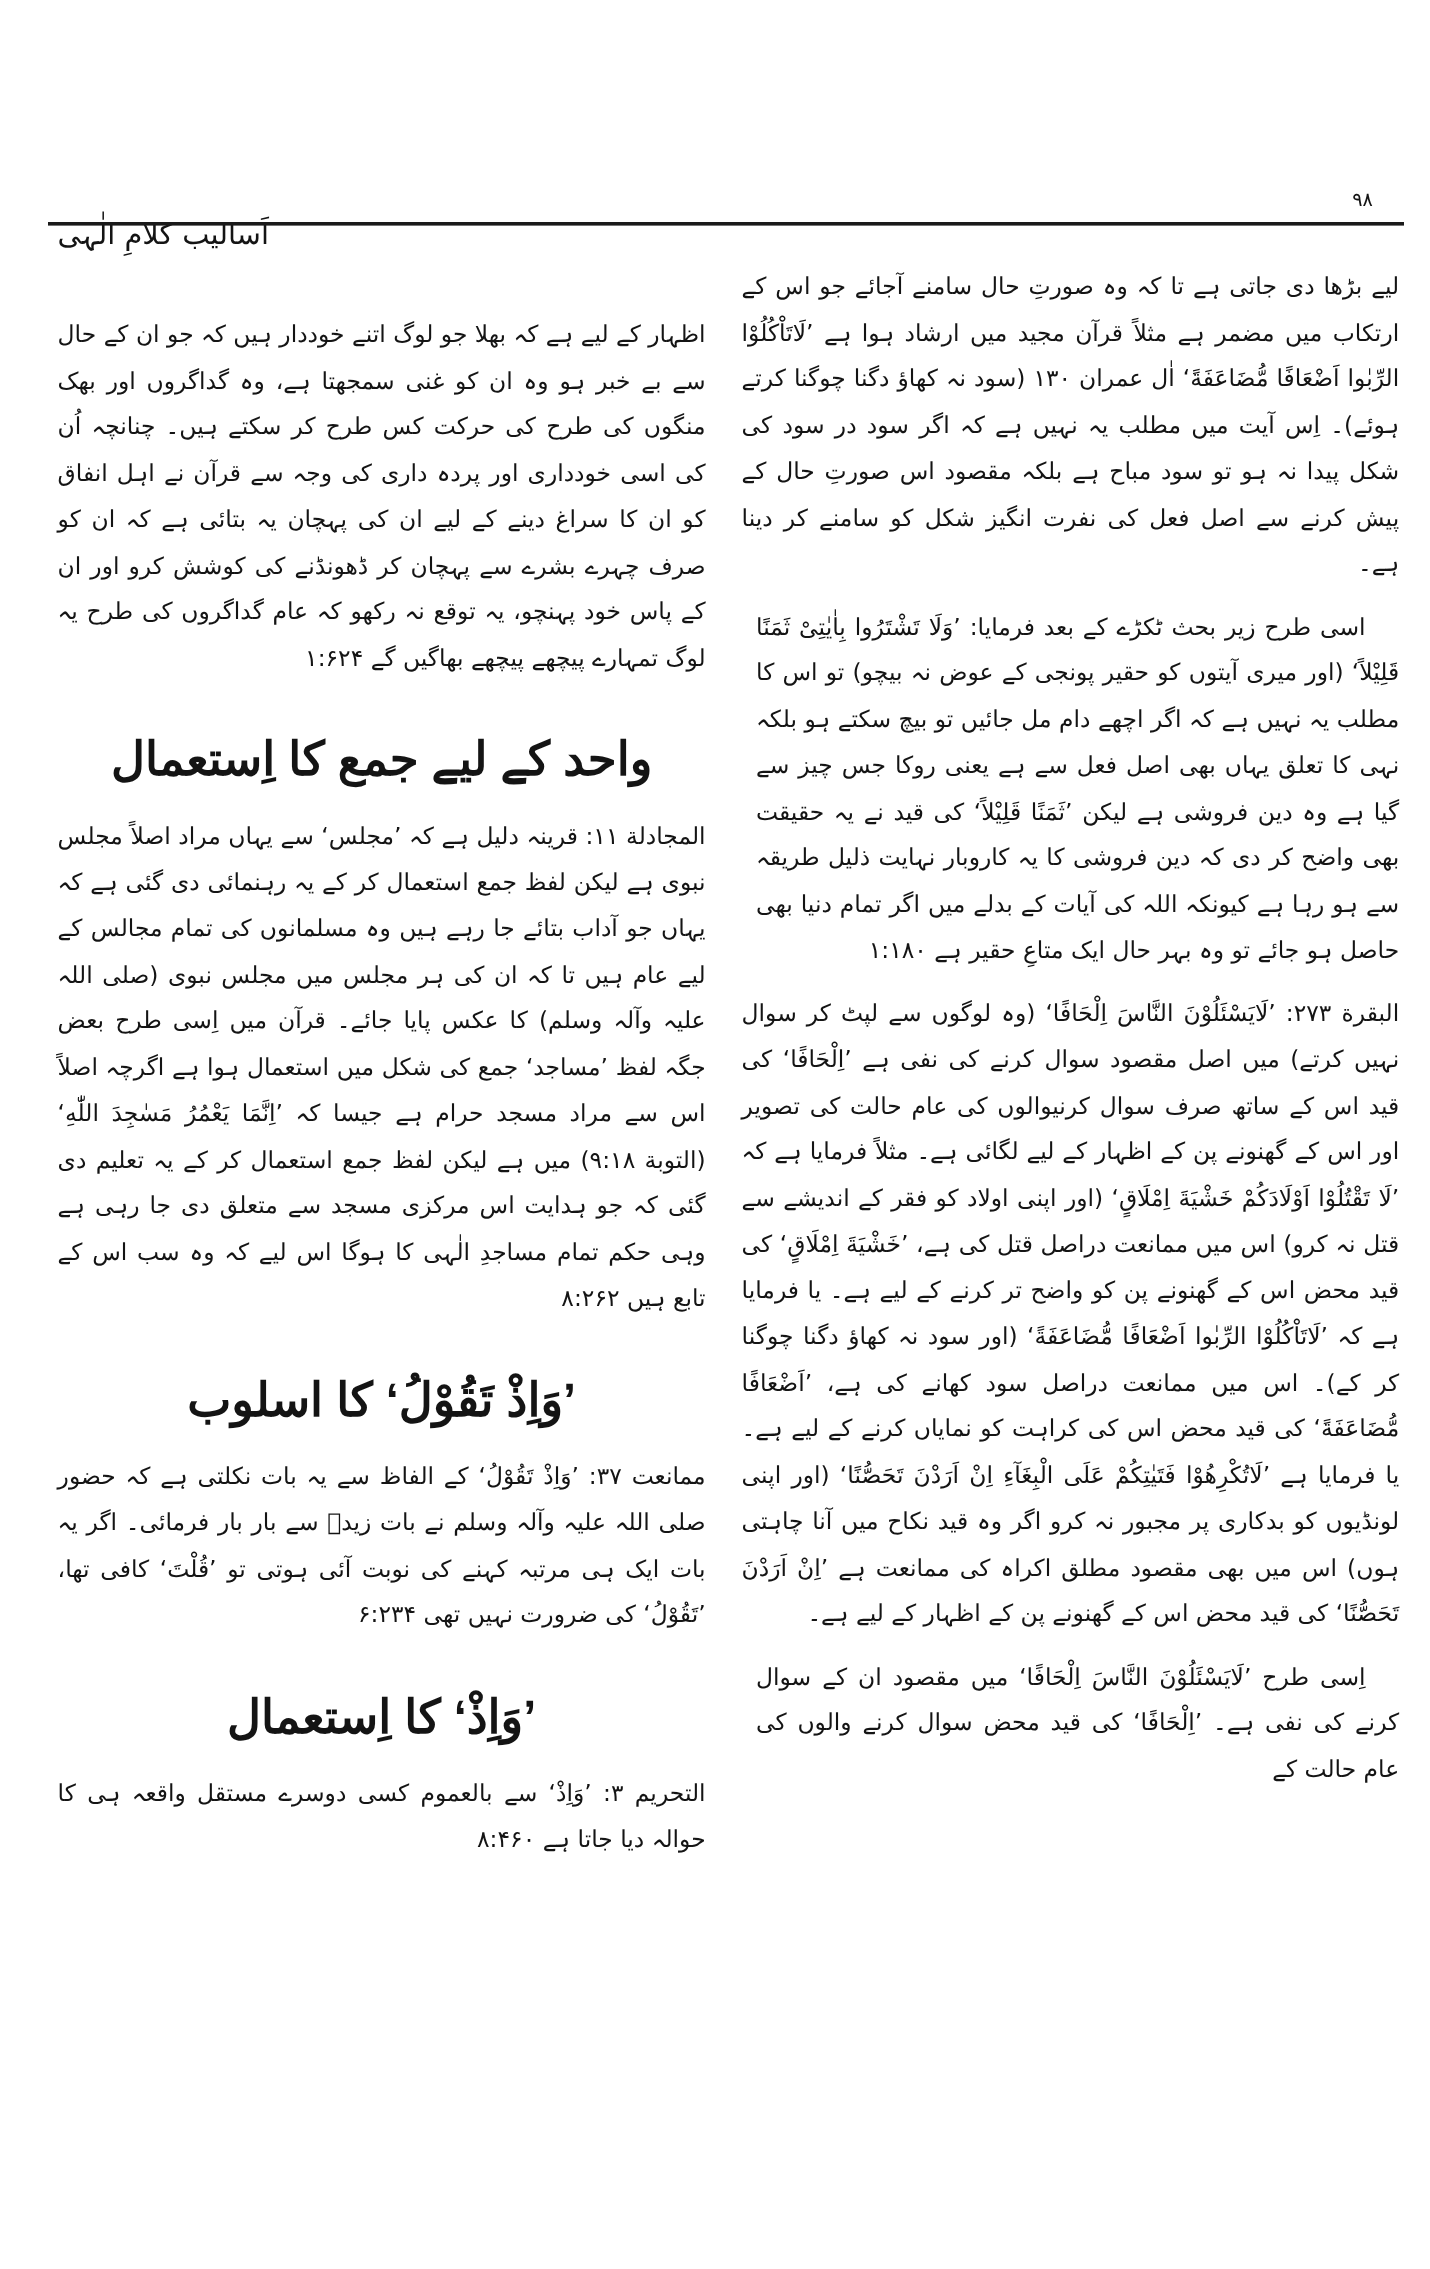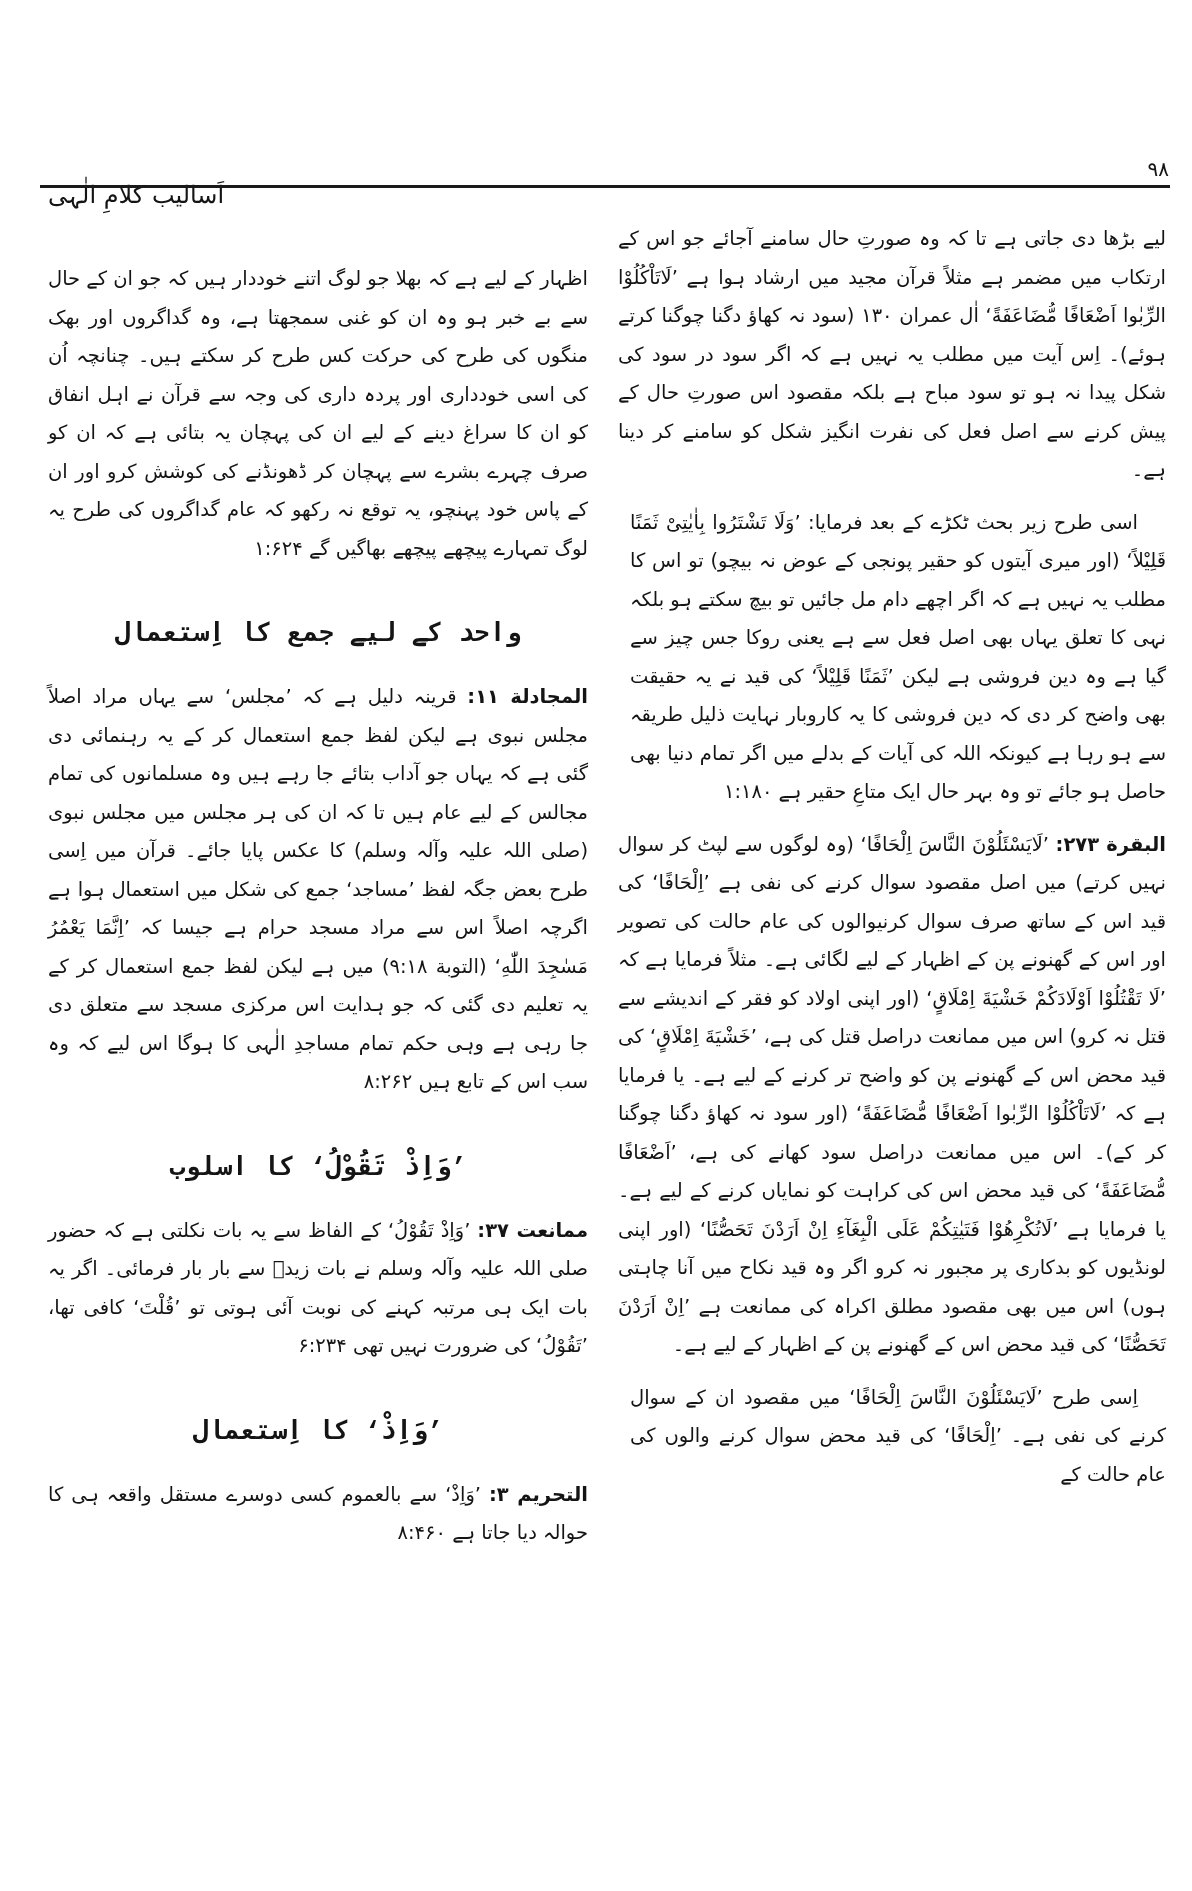--- a/index.html
+++ b/index.html
@@ -26,23 +26,23 @@
       position: absolute;
       left: 28px;
       top: 0;
       font-size: 24px;
       font-family: "DejaVu Serif", serif;
       direction: rtl;
       margin-top: 36px;
     }
     .page-number {
       position: absolute;
-      right: 1px;
+      right: 26px;
       top: 12px;
-      font-size: 20px;
+      font-size: 16px;
       font-family: "DejaVu Serif", serif;
       direction: rtl;
       text-align: center;
     }
     .header-rule {
       position: absolute;
       left: 20px;
       top: 40px;
       width: 1130px;
       height: 3px;
@@ -55,27 +55,27 @@
       text-align: justify;
       text-align-last: right;
       font-size: 19.5px;
       line-height: 38.5px;
       font-family: "DejaVu Sans", sans-serif;
     }
     .col-right { left: 618px; width: 548px; }
     .col-left  { left: 48px;  width: 540px; margin-top: 40px; }
     .para { margin: 0 0 14px 0; }
     .para.indent { text-indent: 28px; margin-left: 12px; }
-    .ref { font-weight: bold; }
+    .ref { font-weight: normal; }
     .section-heading {
       text-align: left;
       text-align-last: center;
-      font-size: 26px;
+      font-size: 39px;
       font-weight: bold;
-      font-family: Liberation Mono, monospace;
+      font-family: Liberation Sans, sans-serif;
       margin: 42px 0 20px 0;
       line-height: 48px;
     }
     .citation { white-space: nowrap; }
   </style>
 </head>
 <body>
 
 <div class="page-header">
   <div class="book-title">اَسالیب کلامِ الٰہی</div>

